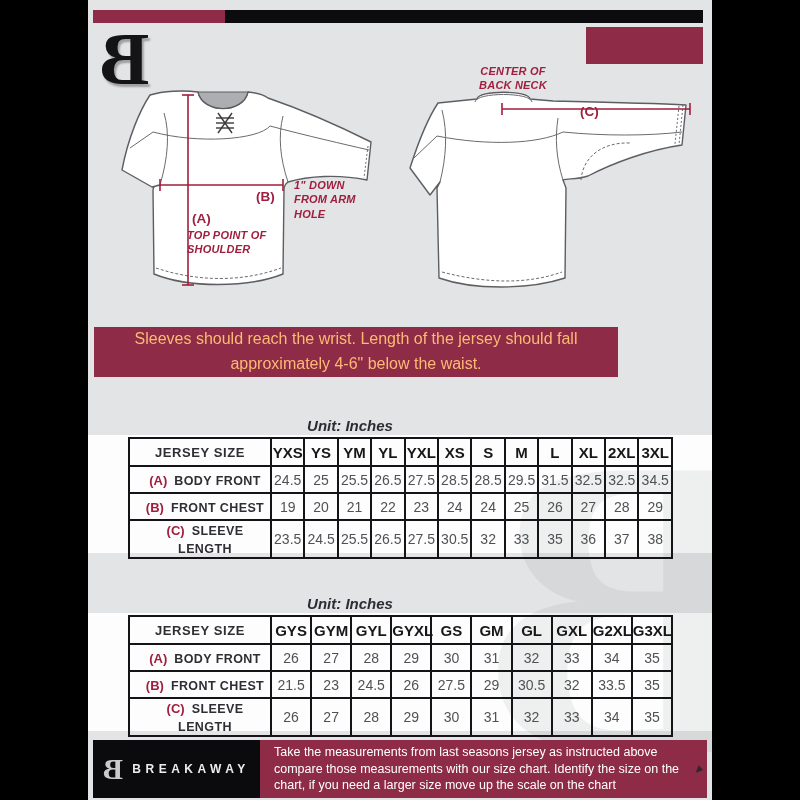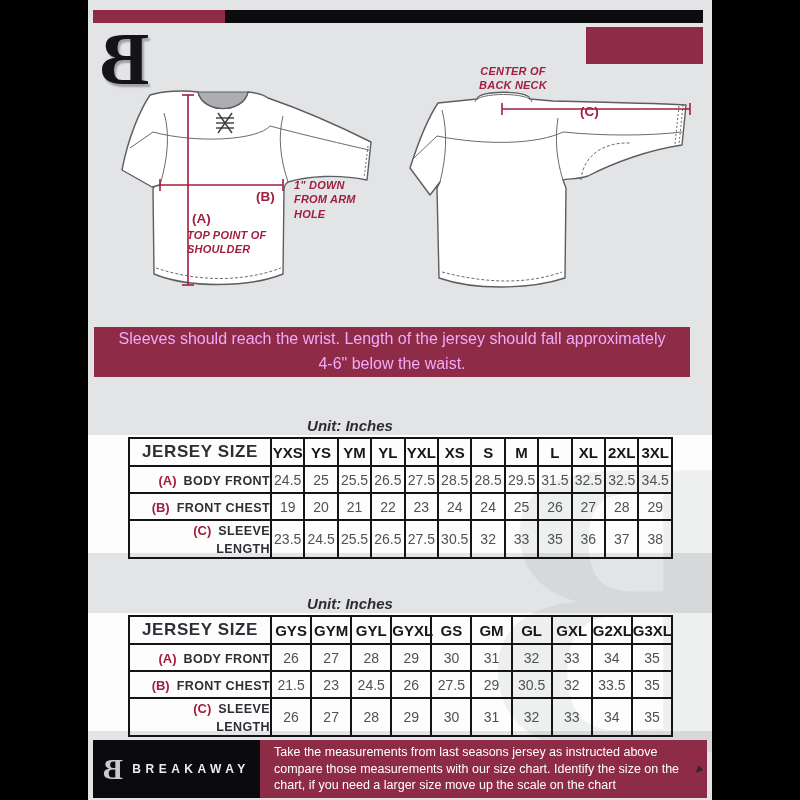--- a/index.html
+++ b/index.html
@@ -24,40 +24,40 @@
   .title-box span{font-size:26px;font-weight:800;color:#17171a;letter-spacing:0.5px;}
   .title-maroon{position:absolute;left:498px;top:27px;width:117px;height:37px;background:#8e2b46;}
 
   
   .front-svg{position:absolute;left:20px;top:88px;}
   .back-svg{position:absolute;left:310px;top:88px;}
   .ann{position:absolute;color:#a01e3e;font-style:italic;font-weight:bold;font-size:11px;line-height:1.3;letter-spacing:0.2px;}
   .mkr{position:absolute;color:#a01e3e;font-weight:800;font-size:13.5px;}
 
   
-  .banner{position:absolute;left:6px;top:327px;width:596px;height:50px;background:#8e2b46;color:#f0abfc;
+  .banner{position:absolute;left:6px;top:327px;width:524px;height:50px;background:#8e2b46;color:#fdba74;
     display:flex;align-items:center;justify-content:center;text-align:center;}
   .banner span{font-size:16px;line-height:1.55;max-width:548px;font-weight:500;}
 
   
   .sec-box{position:absolute;left:50%;transform:translateX(-50%);background:#0b0b0d;color:#fff;border-radius:6px;
     padding:5px 26px;box-shadow:2px 3px 4px rgba(0,0,0,0.25);white-space:nowrap;}
   .sec-box span{display:inline-block;font-size:21px;font-weight:800;letter-spacing:3px;transform:scaleY(1.3);transform-origin:center;}
   #player-box{top:386px;} #goalie-box{top:564px;}
   .unit{position:absolute;left:0;width:524px;text-align:center;font-size:15px;font-weight:bold;font-style:italic;color:#2c2c32;}
   #unit1{top:417px;} #unit2{top:595px;}
 
   
   .meas-table{position:absolute;left:40px;width:545px;border-collapse:collapse;table-layout:fixed;}
   #player-table{top:437px;} #goalie-table{top:615px;}
   .meas-table th,.meas-table td{border:2px solid #141418;padding:0;background:transparent;}
   .meas-table th.size{font-size:15px;font-weight:800;color:#17171a;height:26px;text-align:center;}
-  .meas-table th.corner{width:140px;font-size:17px;font-weight:bold;letter-spacing:0.6px;color:#2e2e34;text-align:center;}
+  .meas-table th.corner{width:140px;font-size:13px;font-weight:bold;letter-spacing:0.6px;color:#2e2e34;text-align:center;}
   .meas-table td.val{font-size:14px;color:#4f5155;text-align:center;height:25px;font-weight:500;}
-  .meas-table td.rowlabel{text-align:right;padding-left:10px;margin-top:11px;}
+  .meas-table td.rowlabel{text-align:center;padding-left:10px;margin-top:11px;}
   .mk{color:#a01e3e;font-weight:800;margin-right:7px;font-size:13px;}
   .lbl{color:#2e2e34;font-weight:bold;letter-spacing:0.4px;font-size:12.5px;}
 
   
   .footer-black{position:absolute;left:5px;top:740px;width:167px;height:58px;background:#0b0b0d;
     display:flex;align-items:center;justify-content:center;gap:9px;}
   .f-logo{font-family:"Liberation Serif",serif;font-weight:bold;font-size:30px;line-height:30px;color:#c9cacc;transform:scaleX(-1);}
   .f-brand{color:#ececee;font-size:12px;font-weight:bold;letter-spacing:4.5px;}
   .footer-maroon{position:absolute;left:172px;top:740px;width:447px;height:58px;background:#8e2b46;color:#fff;
     display:flex;align-items:center;}

